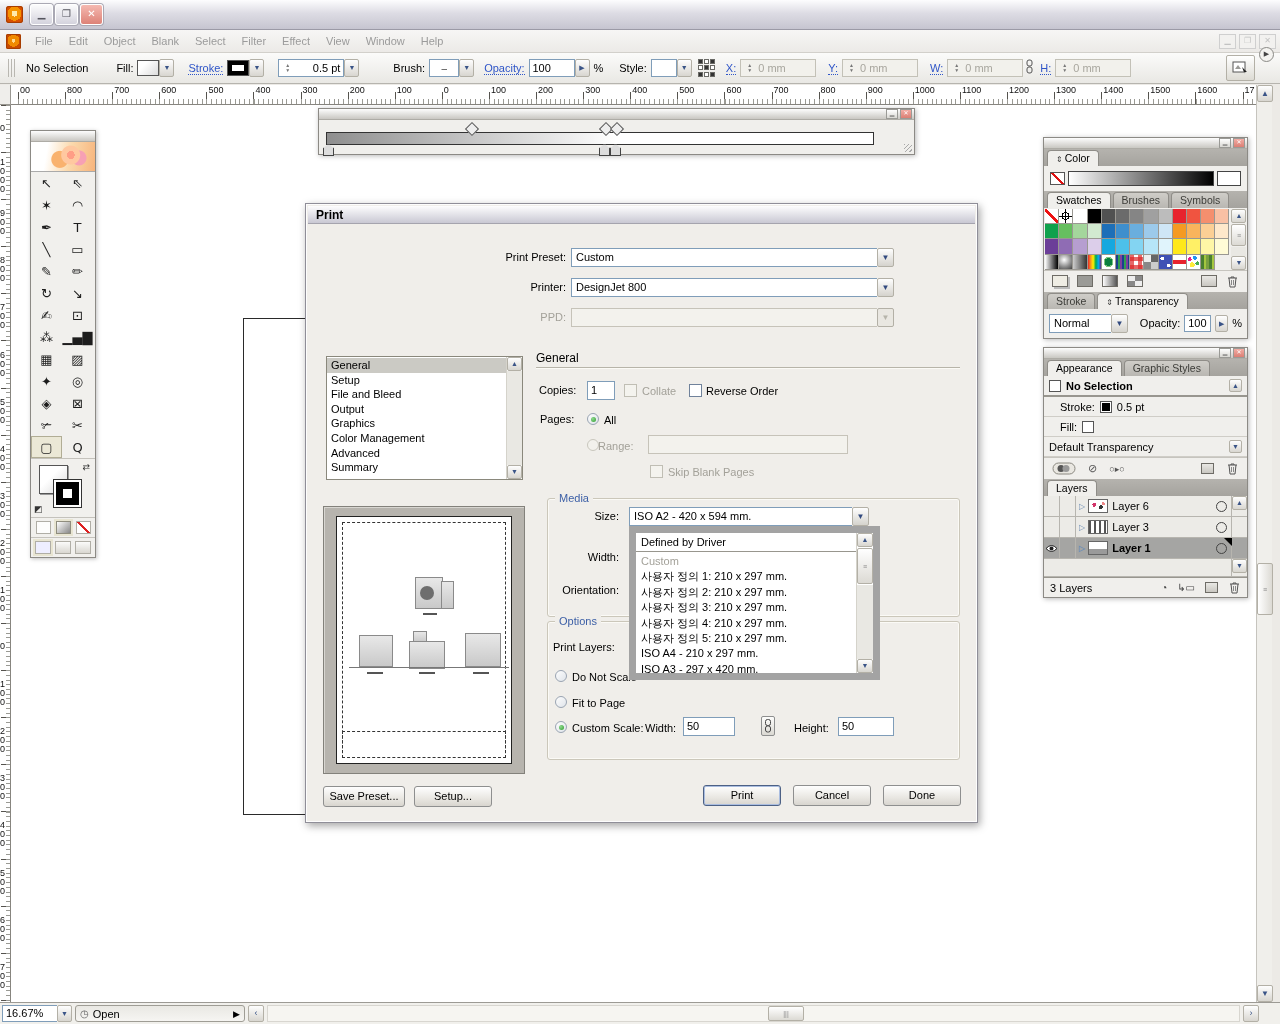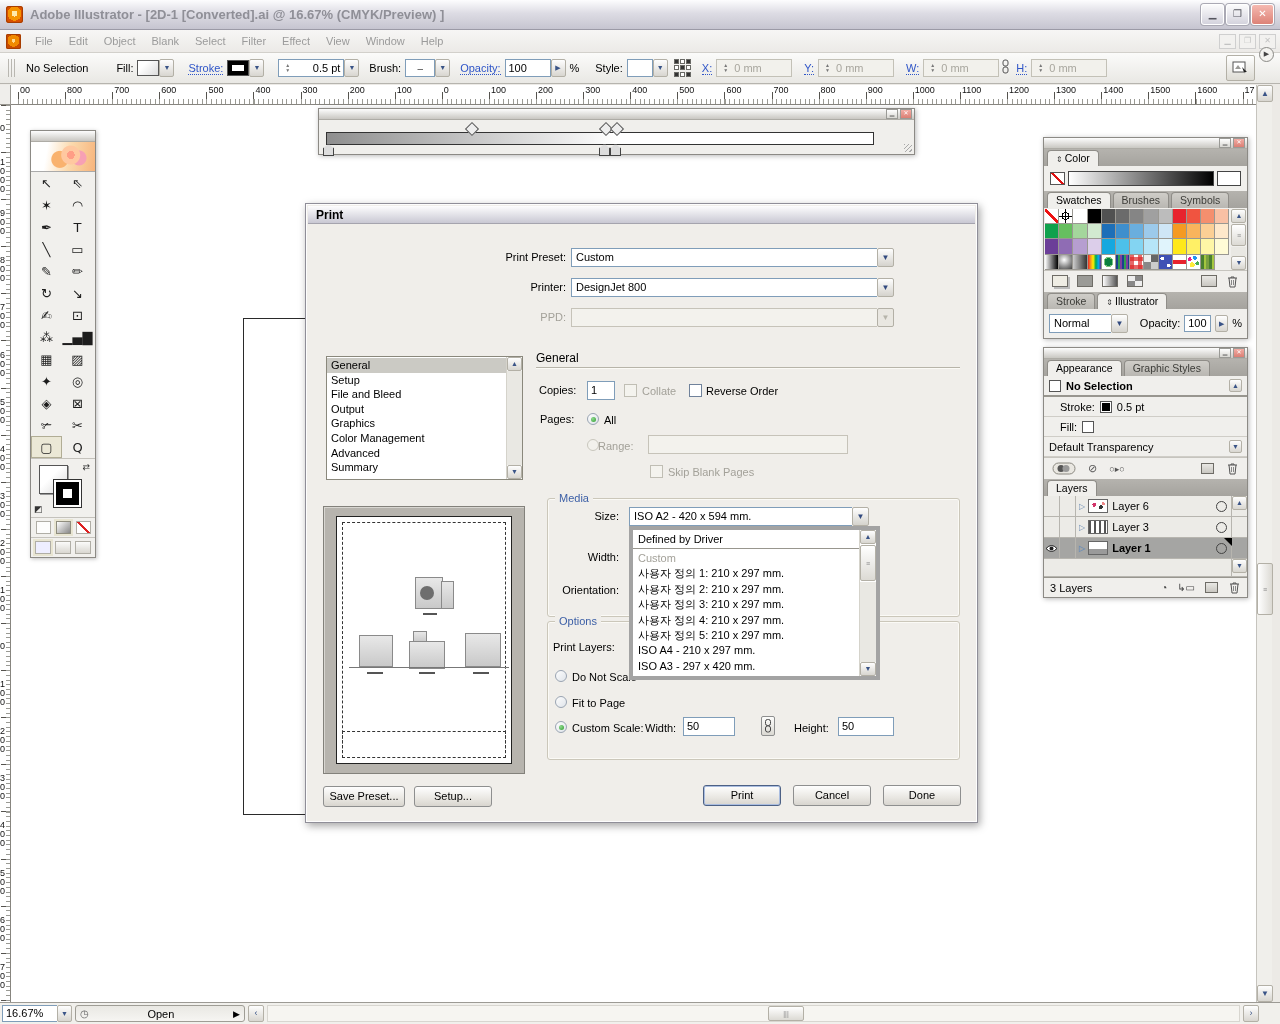--- a/index.html
+++ b/index.html
@@ -204,21 +204,21 @@
   
   .preview{position:absolute;left:17px;top:302px;width:202px;height:268px;background:#b7b4ae;
     border:1px solid #83817b;box-shadow:inset 1px 1px 0 #d8d6d1;box-sizing:border-box}
   .pv-page{position:absolute;left:12px;top:9px;right:12px;bottom:9px;background:#fff;border:1px solid #222}
   .pv-dash{position:absolute;left:5px;top:5px;right:5px;bottom:5px;border:1px dashed #333}
   .pv-strip{position:absolute;left:5px;right:5px;bottom:5px;height:26px;border:1px dashed #333;border-bottom:none}
   .mach{position:absolute;background:linear-gradient(#e8e8e8,#c9c9c9);border:1px solid #8a8a8a}
   .pv-line{position:absolute;height:1px;background:#777}
   .mlabel{position:absolute;height:2px;background:#555}
   
-  .popup{position:absolute;left:323px;top:322px;width:251px;height:154px;background:#fff;border:4px solid #a3a3a3;
+  .popup{position:absolute;left:323px;top:322px;width:251px;height:154px;background:#fff;border:7px solid #a3a3a3;
     box-sizing:border-box;display:flex;z-index:40}
   .popup .pitems{flex:1;overflow:hidden}
   .pitem{height:15.4px;line-height:15.4px;padding-left:5px;white-space:nowrap}
   .pitem.head{height:18px;line-height:18px;border-bottom:1px solid #98968e;margin-bottom:2px}
   .popup .psb{width:16px;display:flex;flex-direction:column;border-left:1px solid #d5d3cb}
   
   .palA{left:1043px;top:137px;width:205px}
   .palB{left:1043px;top:347px;width:205px}
   
   .vscroll{left:1256px;top:85px;width:16px;height:917px;background:#f0efeb;border-left:1px solid #c6c4be;box-sizing:border-box;z-index:5}
@@ -236,21 +236,20 @@
     color:#3a5487;font-size:9px;text-align:center;line-height:15px;box-sizing:border-box}
   .hs-track{flex:1;height:17px;background:#f6f5f1;border:1px solid #d8d6d0;position:relative;box-sizing:border-box}
   .hs-thumb{position:absolute;left:500px;top:0;width:36px;height:15px;border:1px solid #b3b0a6;border-radius:2px;
     background:linear-gradient(#fff,#dcdad4);display:flex;align-items:center;justify-content:center;font-size:7px;color:#888;box-sizing:border-box}
 </style>
 </head>
 <body>
 
 <div class="abs titlebar">
   <div class="appicon"></div>
-  <div class="title-text">Adobe Illustrator - [2D-1 [Converted].ai @ 16.67% (CMYK/Preview) ]</div>
   <div class="winbtns">
     <div class="winbtn">▁</div>
     <div class="winbtn">❐</div>
     <div class="winbtn close">✕</div>
   </div>
 </div>
 
 <div class="abs menubar">
   <div class="menuicon"></div>
   <div style="display:flex">
@@ -280,21 +279,21 @@
   <span class="swatchbox fillsw"></span>
   <span class="dbtn">▼</span>
   <span class="cb-link" style="margin-left:14px">Stroke:</span>
   <span class="swatchbox strokesw"></span>
   <span class="dbtn">▼</span>
   <span class="fld" style="margin-left:14px;width:66px;justify-content:space-between">
     <span class="spin">▲<br>▼</span>
     <span>0.5 pt</span>
   </span>
   <span class="dbtn">▼</span>
-  <span class="cb-label" style="margin-left:10px">Brush:</span>
+  <span class="cb-label" style="margin-left:34px">Brush:</span>
   <span class="fld" style="width:30px;justify-content:center">⎯</span>
   <span class="dbtn">▼</span>
   <span class="cb-link" style="margin-left:10px">Opacity:</span>
   <span class="fld" style="width:46px">100</span>
   <span class="dbtn">▶</span>
   <span class="cb-label">%</span>
   <span class="cb-label" style="margin-left:12px">Style:</span>
   <span class="fld" style="width:26px"></span>
   <span class="dbtn">▼</span>
   <span class="grid9">
@@ -695,21 +694,21 @@
     <div class="pic pat"></div>
     <span class="spacer"></span>
     <div class="pic"></div>
     <svg class="trash" viewBox="0 0 13 13">
         <path d="M2 3h9M5 3V2h3v1M3 3l1 9h5l1-9" fill="none" stroke="#555"></path>
         <path d="M5.5 5v5M7.5 5v5" stroke="#888"></path>
       </svg>
   </div>
   <div class="tabrow">
     <div class="tab">Stroke</div>
-    <div class="tab active"><span class="updn">⇕</span><span>Illustrator</span></div>
+    <div class="tab active"><span class="updn">⇕</span><span>Transparency</span></div>
   </div>
   <div class="pal-body trow">
     <div class="combo" style="position:static;width:92px">
       <span class="cfld">Normal</span>
         <span class="cbtn">▼</span>
     </div>
     <span style="margin-left:8px">Opacity:</span>
     <span class="fld" style="width:30px;height:17px">100</span>
     <span class="dbtn" style="height:17px;line-height:15px">▶</span>
     <span>%</span>
@@ -825,21 +824,21 @@
   <div class="vs-btn" style="bottom:0">▼</div>
 </div>
 
 <div class="abs statusrow">
   <span class="zoomfld">
     <span class="zv">16.67%</span>
     <span class="dbtn" style="height:17px;line-height:15px">▼</span>
   </span>
   <span class="statusfld">
     <span style="font-size:10px;color:#666">◷</span>
-    <span class="spacer" style="text-align:center">Open</span>
+    <span class="spacer" style="text-align:left">Open</span>
     <span style="font-size:9px">▶</span>
   </span>
   <span class="hs-btn">‹</span>
   <span class="hs-track">
     <span class="hs-thumb">|||</span>
   </span>
   <span class="hs-btn">›</span>
   <span style="width:16px"></span>
 </div>
 

